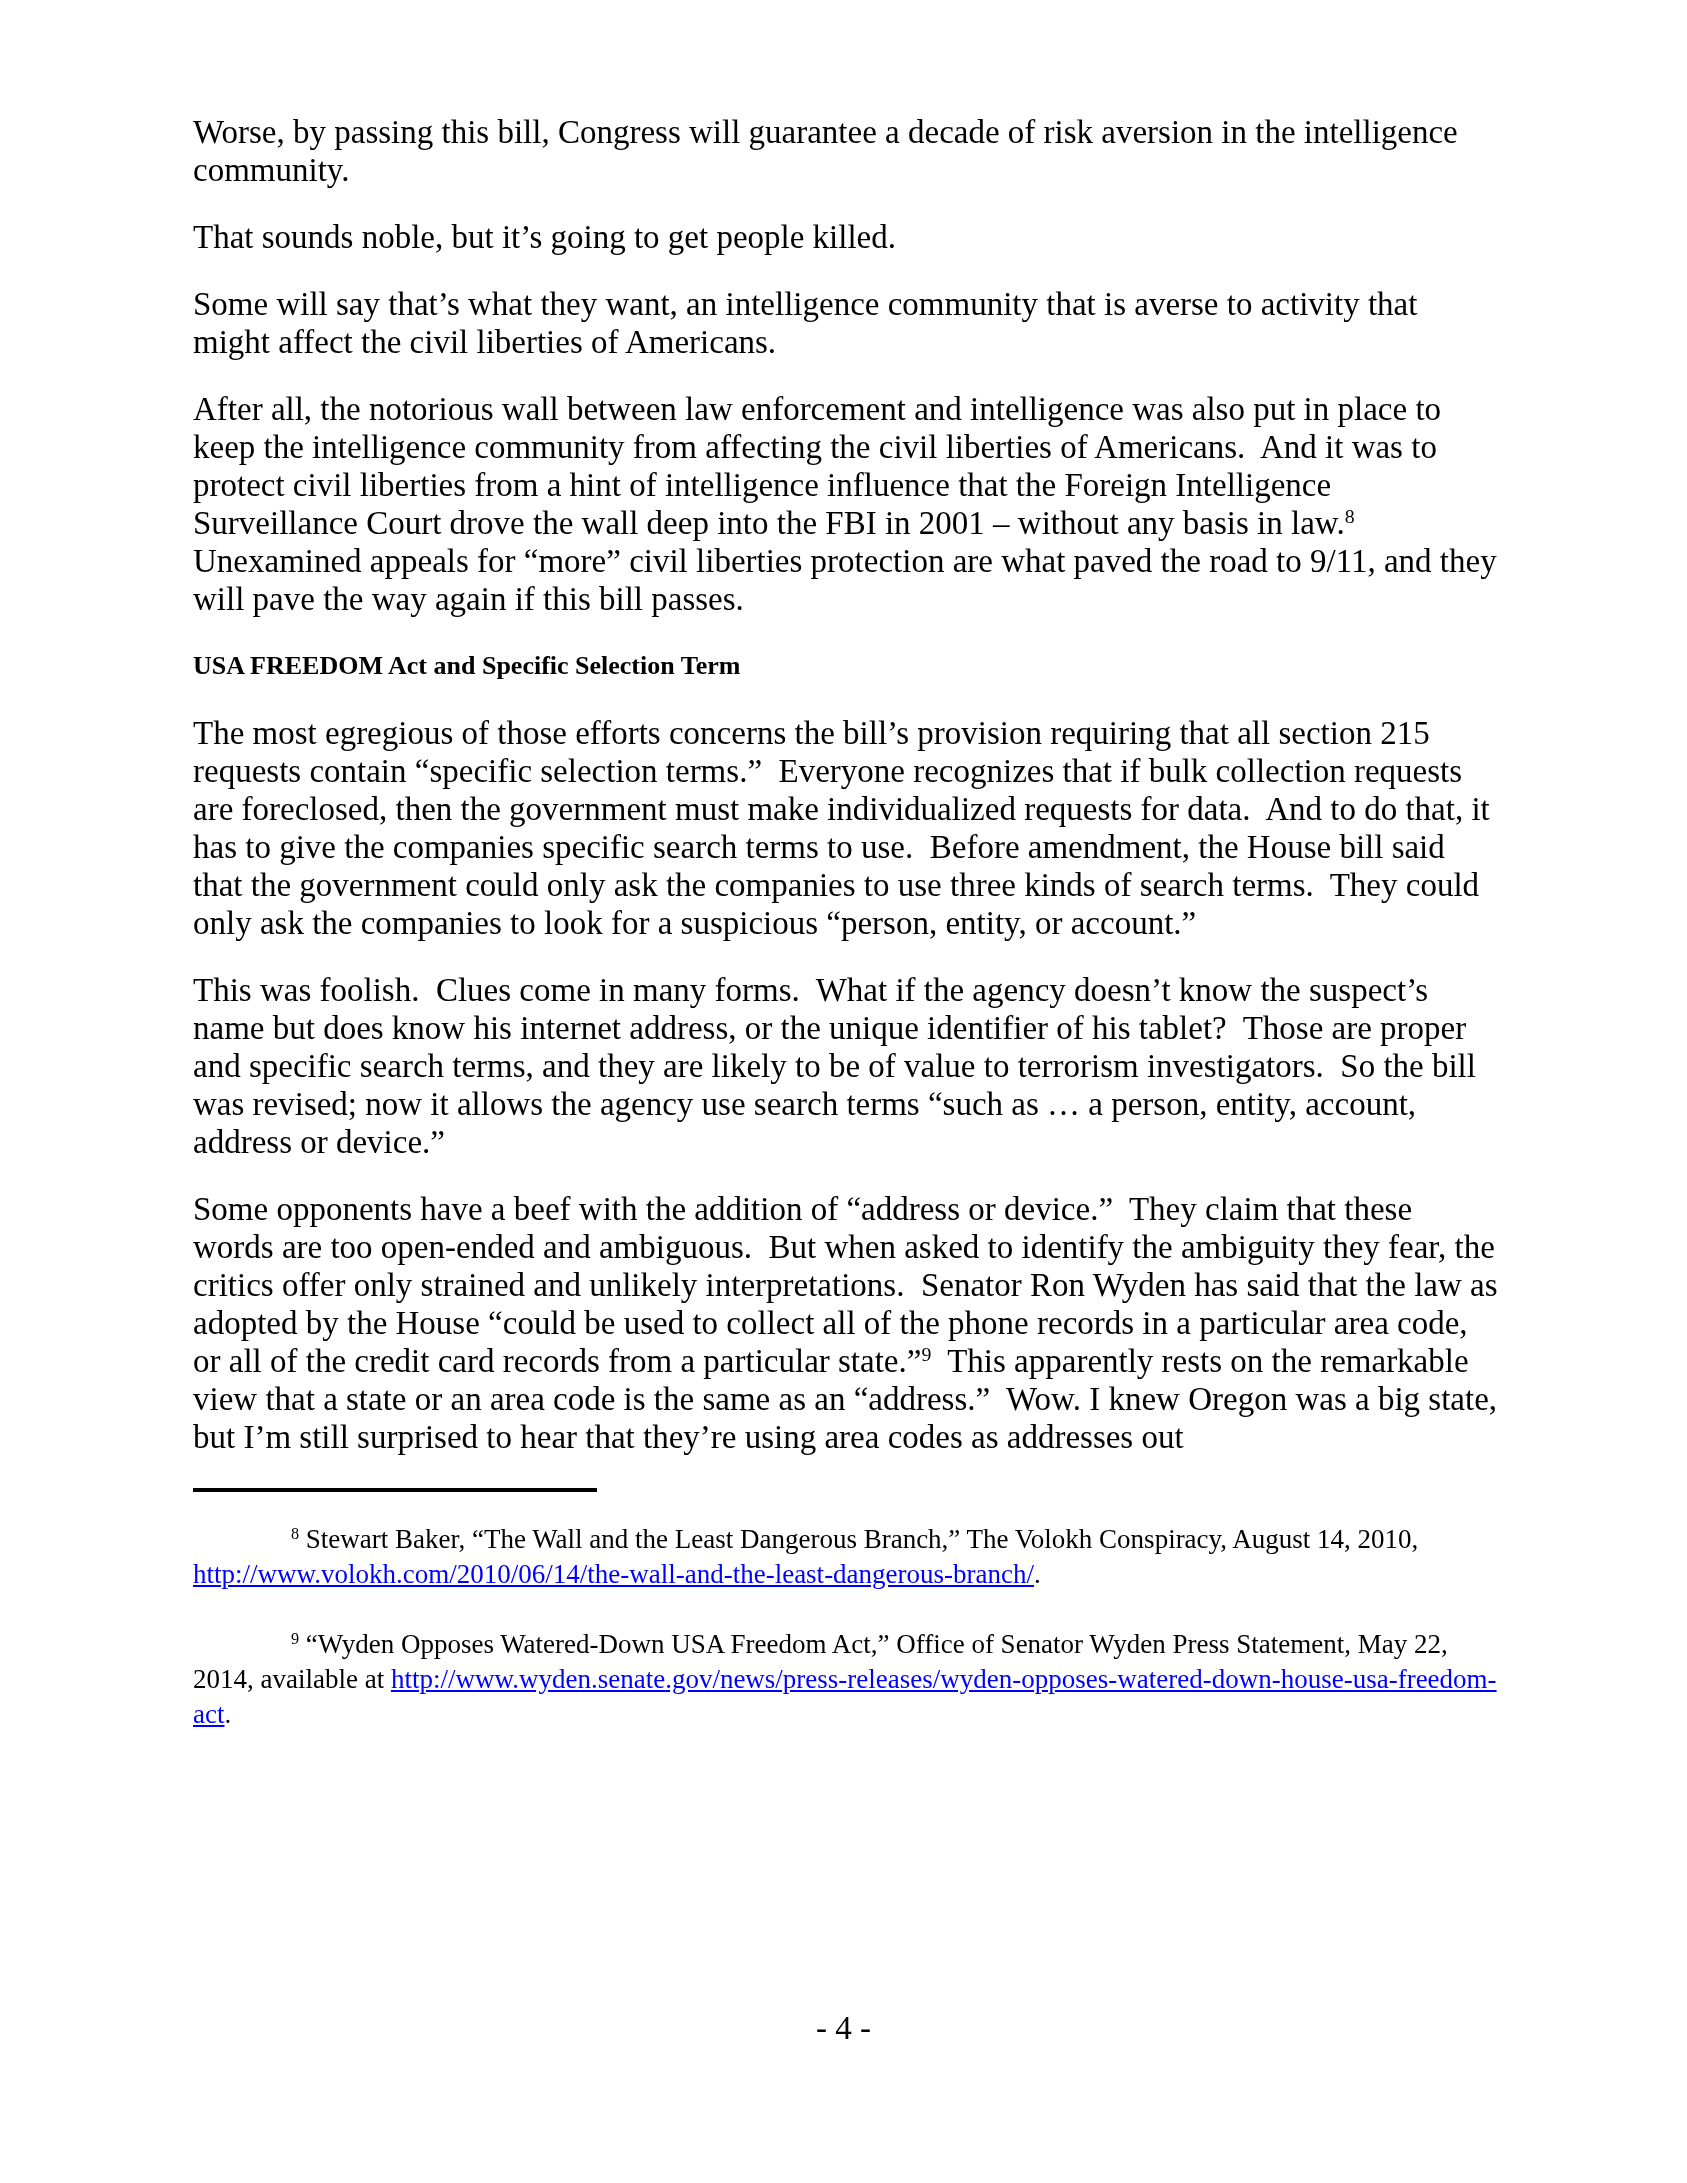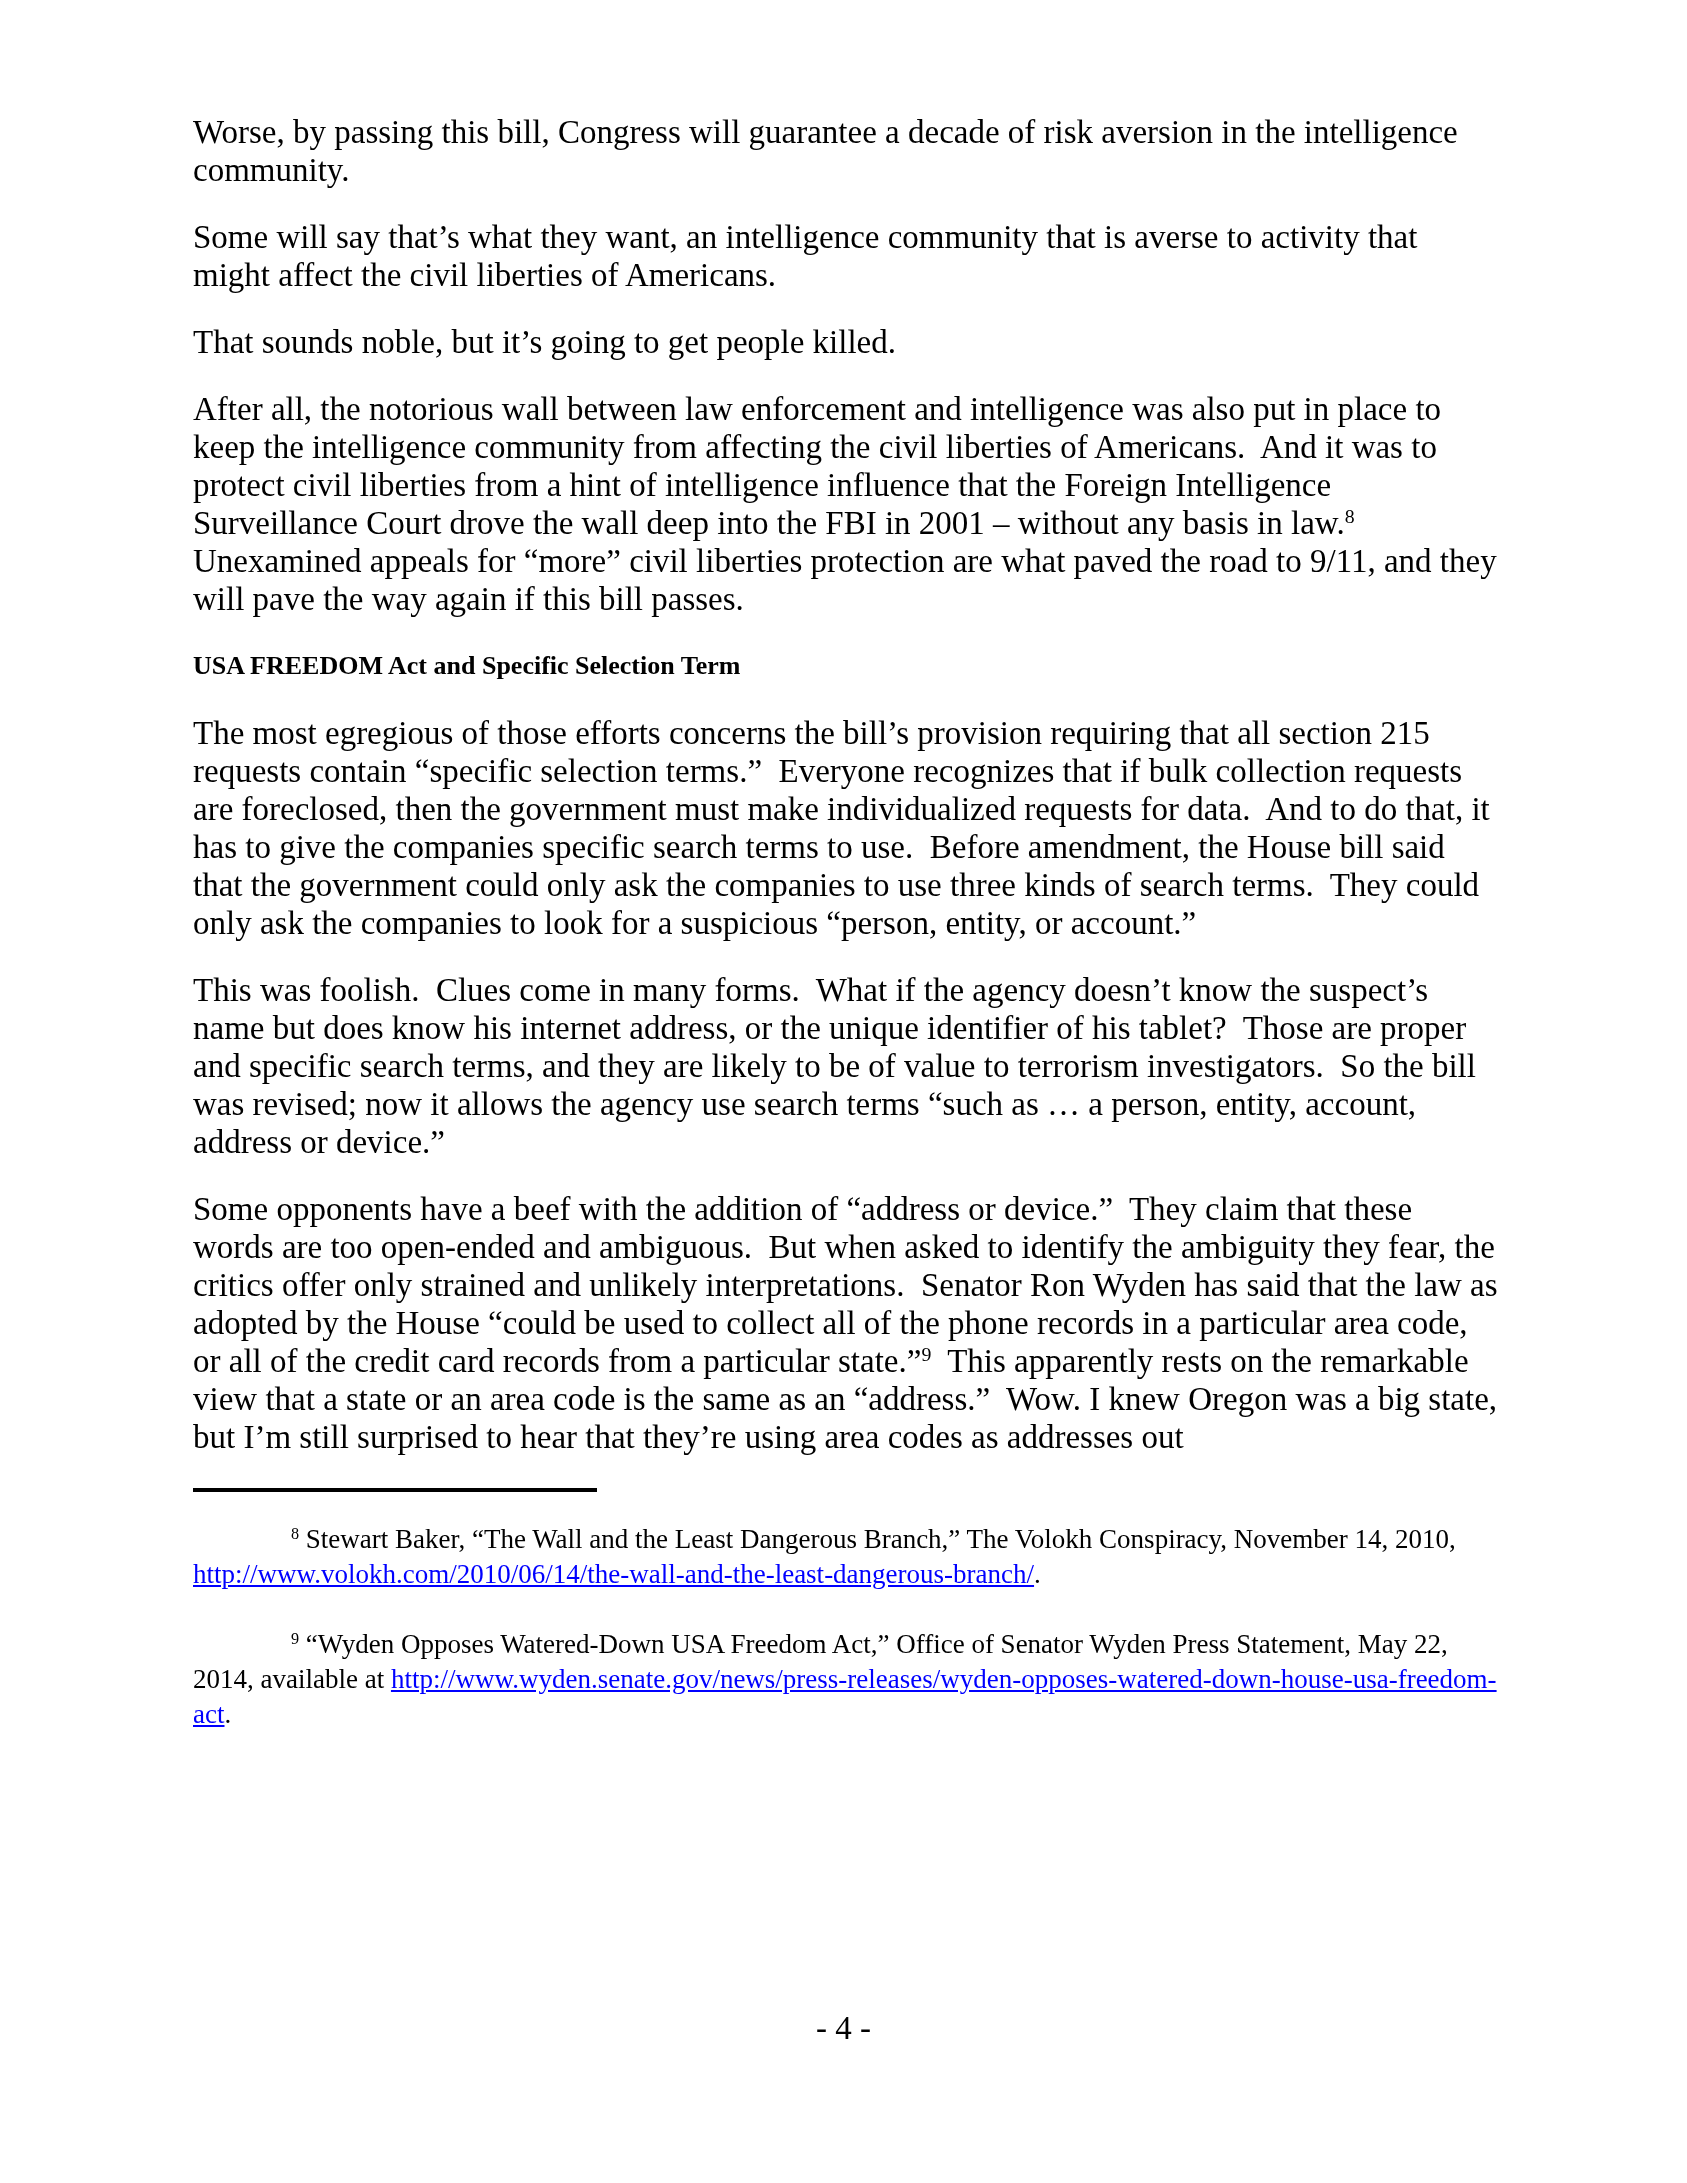--- a/index.html
+++ b/index.html
@@ -70,28 +70,28 @@
     font-size: 33px;
     line-height: 38px;
   }
 </style>
 </head>
 <body>
 
 <div class="page">
   <div class="doc-body">
       <p><span>Worse, by passing this bill, Congress will guarantee a decade of risk aversion in the intelligence community.</span></p>
+      <p><span>That sounds noble, but it’s going to get people killed.</span></p>
       <p><span>Some will say that’s what they want, an intelligence community that is averse to activity that might affect the civil liberties of Americans.</span></p>
-      <p><span>That sounds noble, but it’s going to get people killed.</span></p>
       <p><span>After all, the notorious wall between law enforcement and intelligence was also put in place to keep the intelligence community from affecting the civil liberties of Americans.  And it was to protect civil liberties from a hint of intelligence influence that the Foreign Intelligence Surveillance Court drove the wall deep into the FBI in 2001 – without any basis in law.</span><sup class="fnref">8</sup><span>  Unexamined appeals for “more” civil liberties protection are what paved the road to 9/11, and they will pave the way again if this bill passes.</span></p>
       <h2><span>USA FREEDOM Act and Specific Selection Term</span></h2>
       <p><span>The most egregious of those efforts concerns the bill’s provision requiring that all section 215 requests contain “specific selection terms.”  Everyone recognizes that if bulk collection requests are foreclosed, then the government must make individualized requests for data.  And to do that, it has to give the companies specific search terms to use.  Before amendment, the House bill said that the government could only ask the companies to use three kinds of search terms.  They could only ask the companies to look for a suspicious “person, entity, or account.”</span></p>
       <p><span>This was foolish.  Clues come in many forms.  What if the agency doesn’t know the suspect’s name but does know his internet address, or the unique identifier of his tablet?  Those are proper and specific search terms, and they are likely to be of value to terrorism investigators.  So the bill was revised; now it allows the agency use search terms “such as … a person, entity, account, address or device.”</span></p>
       <p><span>Some opponents have a beef with the addition of “address or device.”  They claim that these words are too open-ended and ambiguous.  But when asked to identify the ambiguity they fear, the critics offer only strained and unlikely interpretations.  Senator Ron Wyden has said that the law as adopted by the House “could be used to collect all of the phone records in a particular area code, or all of the credit card records from a particular state.”</span><sup class="fnref">9</sup><span>  This apparently rests on the remarkable view that a state or an area code is the same as an “address.”  Wow. I knew Oregon was a big state, but I’m still surprised to hear that they’re using area codes as addresses out</span></p>
     </div>
   <div class="footnote-sep"></div>
   <div class="footnotes">
-      <p><sup class="fnref">8</sup><span> Stewart Baker, “The Wall and the Least Dangerous Branch,” The Volokh Conspiracy, November 14, 2010, </span><a class="link">http://www.volokh.com/2010/06/14/the-wall-and-the-least-dangerous-branch/</a><span>.</span></p>
+      <p><sup class="fnref">8</sup><span> Stewart Baker, “The Wall and the Least Dangerous Branch,” The Volokh Conspiracy, August 14, 2010, </span><a class="link">http://www.volokh.com/2010/06/14/the-wall-and-the-least-dangerous-branch/</a><span>.</span></p>
       <p><sup class="fnref">9</sup><span> “Wyden Opposes Watered-Down USA Freedom Act,” Office of Senator Wyden Press Statement, May 22, 2014, available at </span><a class="link">http://www.wyden.senate.gov/news/press-releases/wyden-opposes-watered-down-house-usa-freedom-act</a><span>.</span></p>
     </div>
   <div class="page-number">- 4 -</div>
 </div>
 
 
 </body></html>

